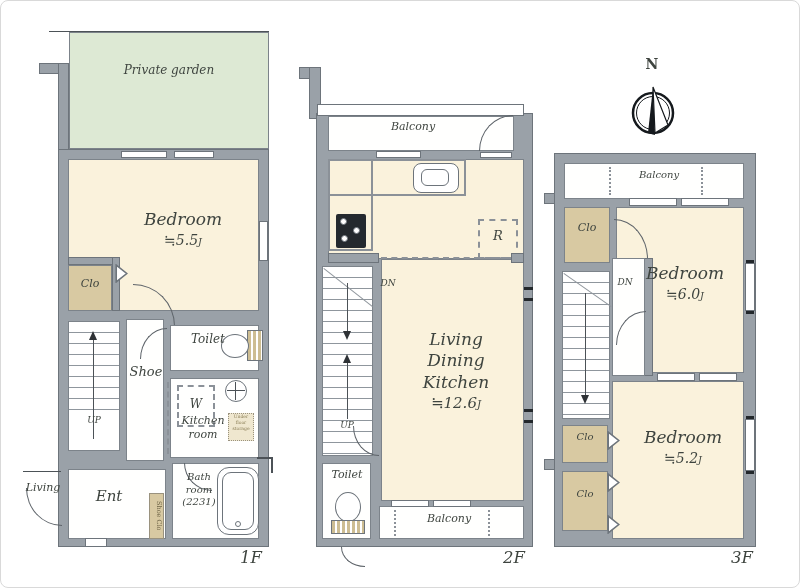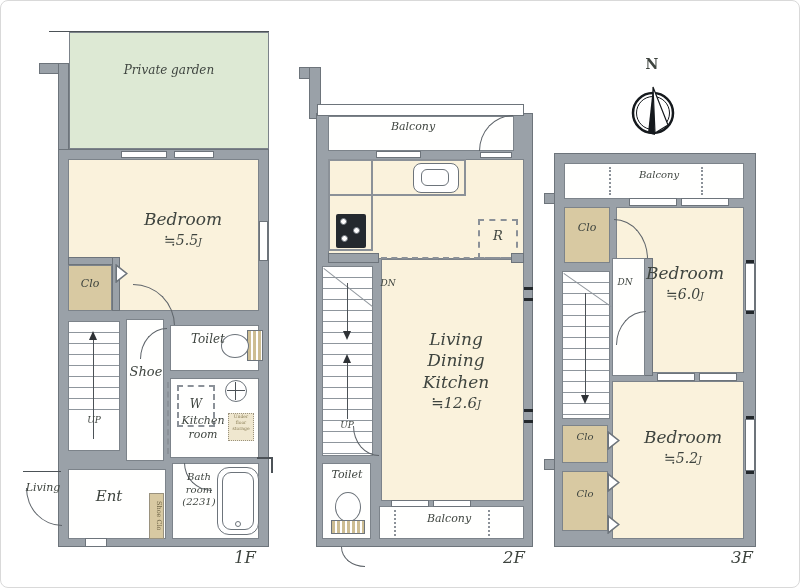--- a/index.html
+++ b/index.html
@@ -106,21 +106,21 @@
   </div>
   <div class="lbl fs11" style="left:89px;top:277px">Clo</div>
   <div class="lbl fs12" style="left:207px;top:332px">Toilet</div>
   <div class="lbl fs13" style="left:145px;top:364px">Shoe</div>
   <div class="lbl fs12" style="left:195px;top:397px">W</div>
   <div class="blk fs11" style="left:175px;top:413px;width:54px">Kitchen room</div>
   <div class="blk fs10" style="left:174px;top:470px;width:48px">Bath room (2231)</div>
   <div class="lbl fs15" style="left:108px;top:487px">Ent</div>
   <div class="lbl fs11" style="left:42px;top:481px">Living</div>
   <div class="lbl fs9" style="left:93px;top:414px">UP</div>
-  <div class="lbl fs16" style="left:244px;top:548px">1F</div>
+  <div class="lbl fs16" style="left:250px;top:548px">1F</div>
 
   <div class="wall" style="left:298px;top:66px;width:22px;height:12px"></div>
   <div class="wall" style="left:308px;top:66px;width:12px;height:52px"></div>
   <div class="wall" style="left:315px;top:112px;width:217px;height:434px"></div>
   <div class="thinwall" style="left:316px;top:103px;width:207px;height:12px"></div>
   <div class="room white" style="left:327px;top:115px;width:186px;height:35px"></div>
   <div class="room cream" style="left:327px;top:158px;width:196px;height:100px"></div>
   <div class="room cream" style="left:380px;top:258px;width:143px;height:242px"></div>
   <div class="win" style="left:375px;top:150px;width:45px;height:7px"></div>
   <div class="win" style="left:479px;top:151px;width:32px;height:6px"></div>

